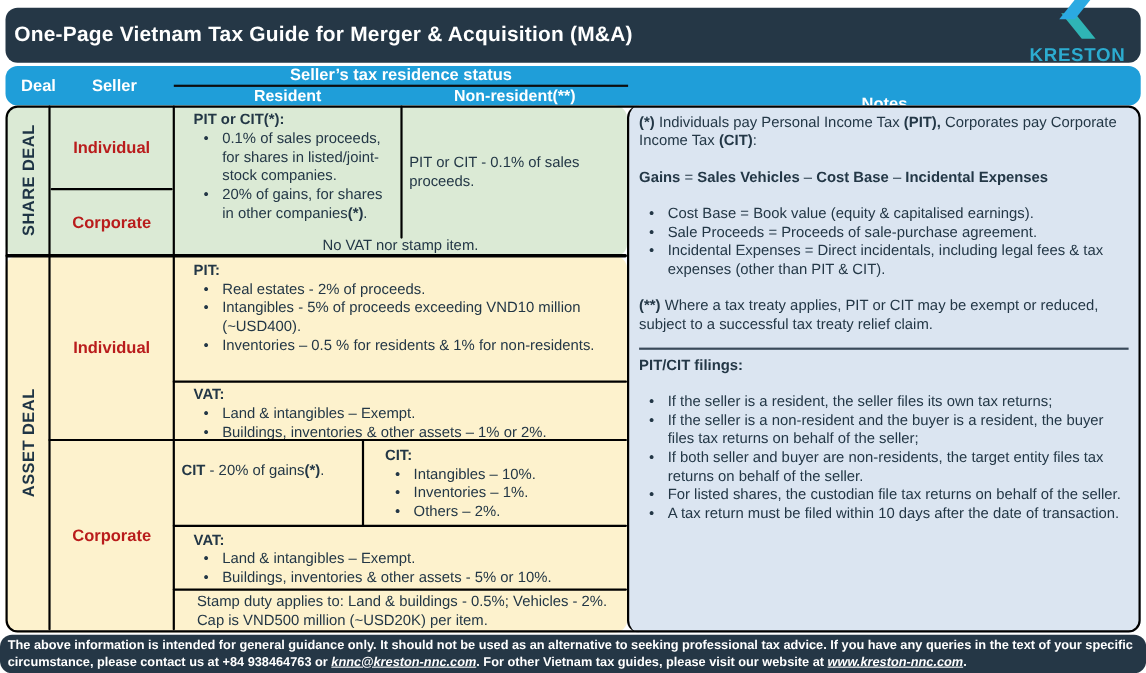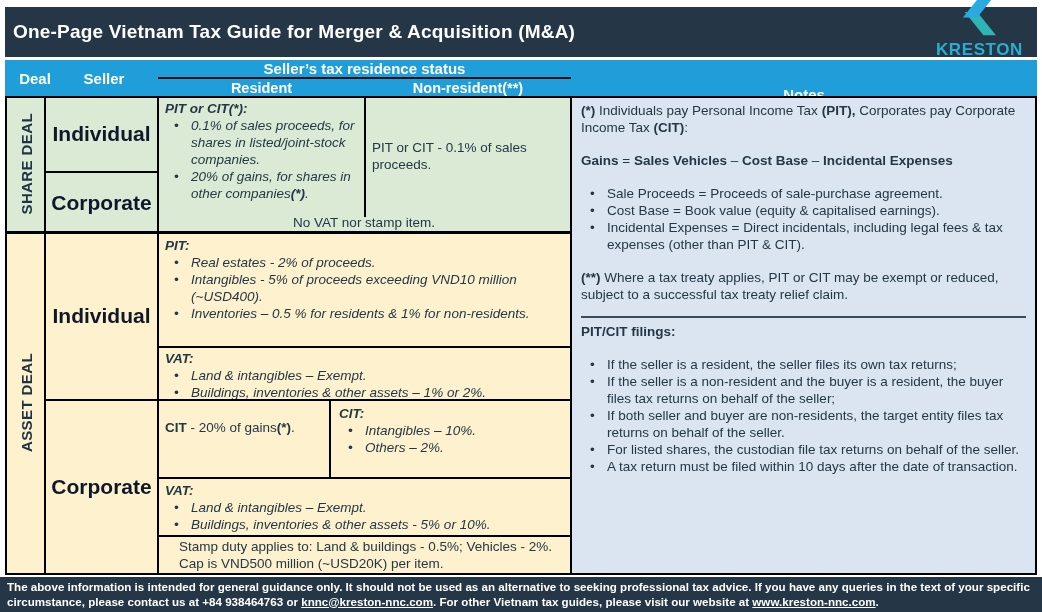--- a/index.html
+++ b/index.html
@@ -1,18 +1,18 @@
 <!DOCTYPE html>
 <html><head>
 <meta charset="utf-8">
 <style>
   html,body{margin:0;padding:0;background:#ffffff;}
   .page{position:relative;width:1042px;height:612px;background:#ffffff;overflow:hidden;
         font-family:"Liberation Sans", sans-serif;color:#233746;}
-  .abs{position:absolute;box-sizing:border-box;}
+  .abs{position:absolute;box-sizing:border-box;border-radius:11px;}
 
   
   .titlebar{left:5px;top:7px;width:1032px;height:50px;background:#253746;display:flex;
             align-items:center;justify-content:space-between;padding:0 14px 0 8px;}
   .title{color:#ffffff;font-weight:bold;font-size:19px;letter-spacing:0.2px;}
   .logo{display:flex;align-items:center;gap:5px;flex-direction:column;}
   .logo-text{color:#2CACD0;font-weight:bold;font-size:17px;line-height:17px;letter-spacing:0.6px;}
 
   
   .thead{left:5px;top:60px;width:1032px;height:36px;background:#1F9ED9;color:#ffffff;font-weight:bold;}
@@ -34,40 +34,40 @@
 
   
   .line{background:#000;}
   .frame{left:5px;top:96px;width:1032px;height:479px;border:2px solid #000;pointer-events:none;}
 
   
   .vlabel{display:flex;align-items:center;justify-content:center;font-weight:bold;font-size:15px;
           color:#1E3445;letter-spacing:0.4px;}
   .vlabel span{writing-mode:vertical-rl;transform:rotate(180deg);white-space:nowrap;}
 
-  .seller-label{display:flex;align-items:center;justify-content:center;font-weight:bold;font-size:21px;color:#0f172a;}
-
-  .cellpad{padding:2px 4px 0 6px;font-size:13.5px;line-height:17px;font-style:italic;}
+  .seller-label{display:flex;align-items:center;justify-content:center;font-weight:bold;font-size:15px;color:#b91c1c;}
+
+  .cellpad{padding:2px 4px 0 17px;font-size:13.5px;line-height:17px;}
   .cell-heading{font-weight:bold;}
   .bullets{list-style:none;margin:0;padding:0;}
   .bullets li{position:relative;padding-left:26px;}
   .bullets li::before{content:"\2022";position:absolute;left:9px;top:0;}
   .vcenter{display:flex;align-items:center;}
 
   .novat{display:flex;align-items:center;justify-content:center;font-size:13.5px;}
 
   
   .notes-gap{height:16px;}
   .notes-sep{border-top:2px solid #3a4a5a;margin:13px 2px 5px 0;}
   .nb{font-weight:bold;}
 
   
   .footer{left:0;top:577px;width:1042px;height:35px;background:#253746;color:#ffffff;
           font-size:11.6px;font-weight:bold;line-height:14.5px;padding:3px 7px;}
-  .footer a{color:#ffffff;text-decoration:underline;}
+  .footer a{color:#ffffff;text-decoration:underline;font-style:italic;}
 </style>
 </head>
 <body>
 
 <div class="page">
 
   <div class="abs titlebar">
     <div class="title">One-Page Vietnam Tax Guide for Merger &amp; Acquisition (M&amp;A)</div>
     <div class="logo">
       <svg width="50" height="46" viewBox="0 0 56 50">
@@ -100,22 +100,22 @@
   <div class="abs notes-cell">
     <div>
       <span class="nb">(*)</span><span> Individuals pay Personal Income Tax </span><span class="nb">(PIT),</span><span> Corporates pay Corporate Income Tax </span><span class="nb">(CIT)</span><span>:</span>
     </div>
     <div class="notes-gap"></div>
     <div>
       <span class="nb">Gains</span><span> = </span><span class="nb">Sales Vehicles</span><span> – </span><span class="nb">Cost Base</span><span> – </span><span class="nb">Incidental Expenses</span>
     </div>
     <div class="notes-gap"></div>
     <ul class="bullets">
+      <li>Cost Base = Book value (equity &amp; capitalised earnings).</li>
       <li>Sale Proceeds = Proceeds of sale-purchase agreement.</li>
-      <li>Cost Base = Book value (equity &amp; capitalised earnings).</li>
       <li>Incidental Expenses = Direct incidentals, including legal fees &amp; tax expenses (other than PIT &amp; CIT).</li>
     </ul>
     <div class="notes-gap"></div>
     <div>
       <span class="nb">(**)</span><span> Where a tax treaty applies, PIT or CIT may be exempt or reduced, subject to a successful tax treaty relief claim.</span>
     </div>
     <div class="notes-sep"></div>
     <div class="nb">PIT/CIT filings:</div>
     <div class="notes-gap"></div>
     <ul class="bullets">
@@ -169,33 +169,34 @@
   </div>
 
   <div class="abs vcenter" style="left:165px;top:379px;width:160px;height:97px;font-size:13.5px;">
     <span><span class="nb">CIT</span><span> - 20% of gains</span><span class="nb">(*)</span><span>.</span></span>
   </div>
 
   <div class="abs cellpad" style="left:333px;top:403px;width:235px;height:74px;">
     <div class="cell-heading">CIT:</div>
     <ul class="bullets">
       <li>Intangibles – 10%.</li>
+      <li>Inventories – 1%.</li>
       <li>Others – 2%.</li>
     </ul>
   </div>
 
   <div class="abs cellpad" style="left:159px;top:480px;width:409px;height:55px;">
     <div class="cell-heading">VAT:</div>
     <ul class="bullets">
       <li>Land &amp; intangibles – Exempt.</li>
       <li>Buildings, inventories &amp; other assets - 5% or 10%.</li>
     </ul>
   </div>
 
-  <div class="abs" style="left:159px;top:538px;width:405px;height:34px;font-size:13.5px;line-height:17px;padding-left:4px;margin-left:16px;">Stamp duty applies to: Land &amp; buildings - 0.5%; Vehicles - 2%. Cap is VND500 million (~USD20K) per item.</div>
+  <div class="abs" style="left:159px;top:538px;width:405px;height:34px;font-size:13.5px;line-height:17px;padding-left:20px;">Stamp duty applies to: Land &amp; buildings - 0.5%; Vehicles - 2%. Cap is VND500 million (~USD20K) per item.</div>
 
   <div class="abs line" style="left:44px;top:96px;width:2px;height:477px;"></div>
   <div class="abs line" style="left:157px;top:96px;width:2px;height:477px;"></div>
   <div class="abs line" style="left:364px;top:96px;width:2px;height:121px;"></div>
   <div class="abs line" style="left:329px;top:400px;width:2px;height:78px;"></div>
   <div class="abs line" style="left:46px;top:171px;width:111px;height:2px;"></div>
   <div class="abs line" style="left:5px;top:231px;width:565px;height:3px;"></div>
   <div class="abs line" style="left:157px;top:346px;width:413px;height:2px;"></div>
   <div class="abs line" style="left:44px;top:399px;width:526px;height:2px;"></div>
   <div class="abs line" style="left:157px;top:477px;width:413px;height:2px;"></div>

